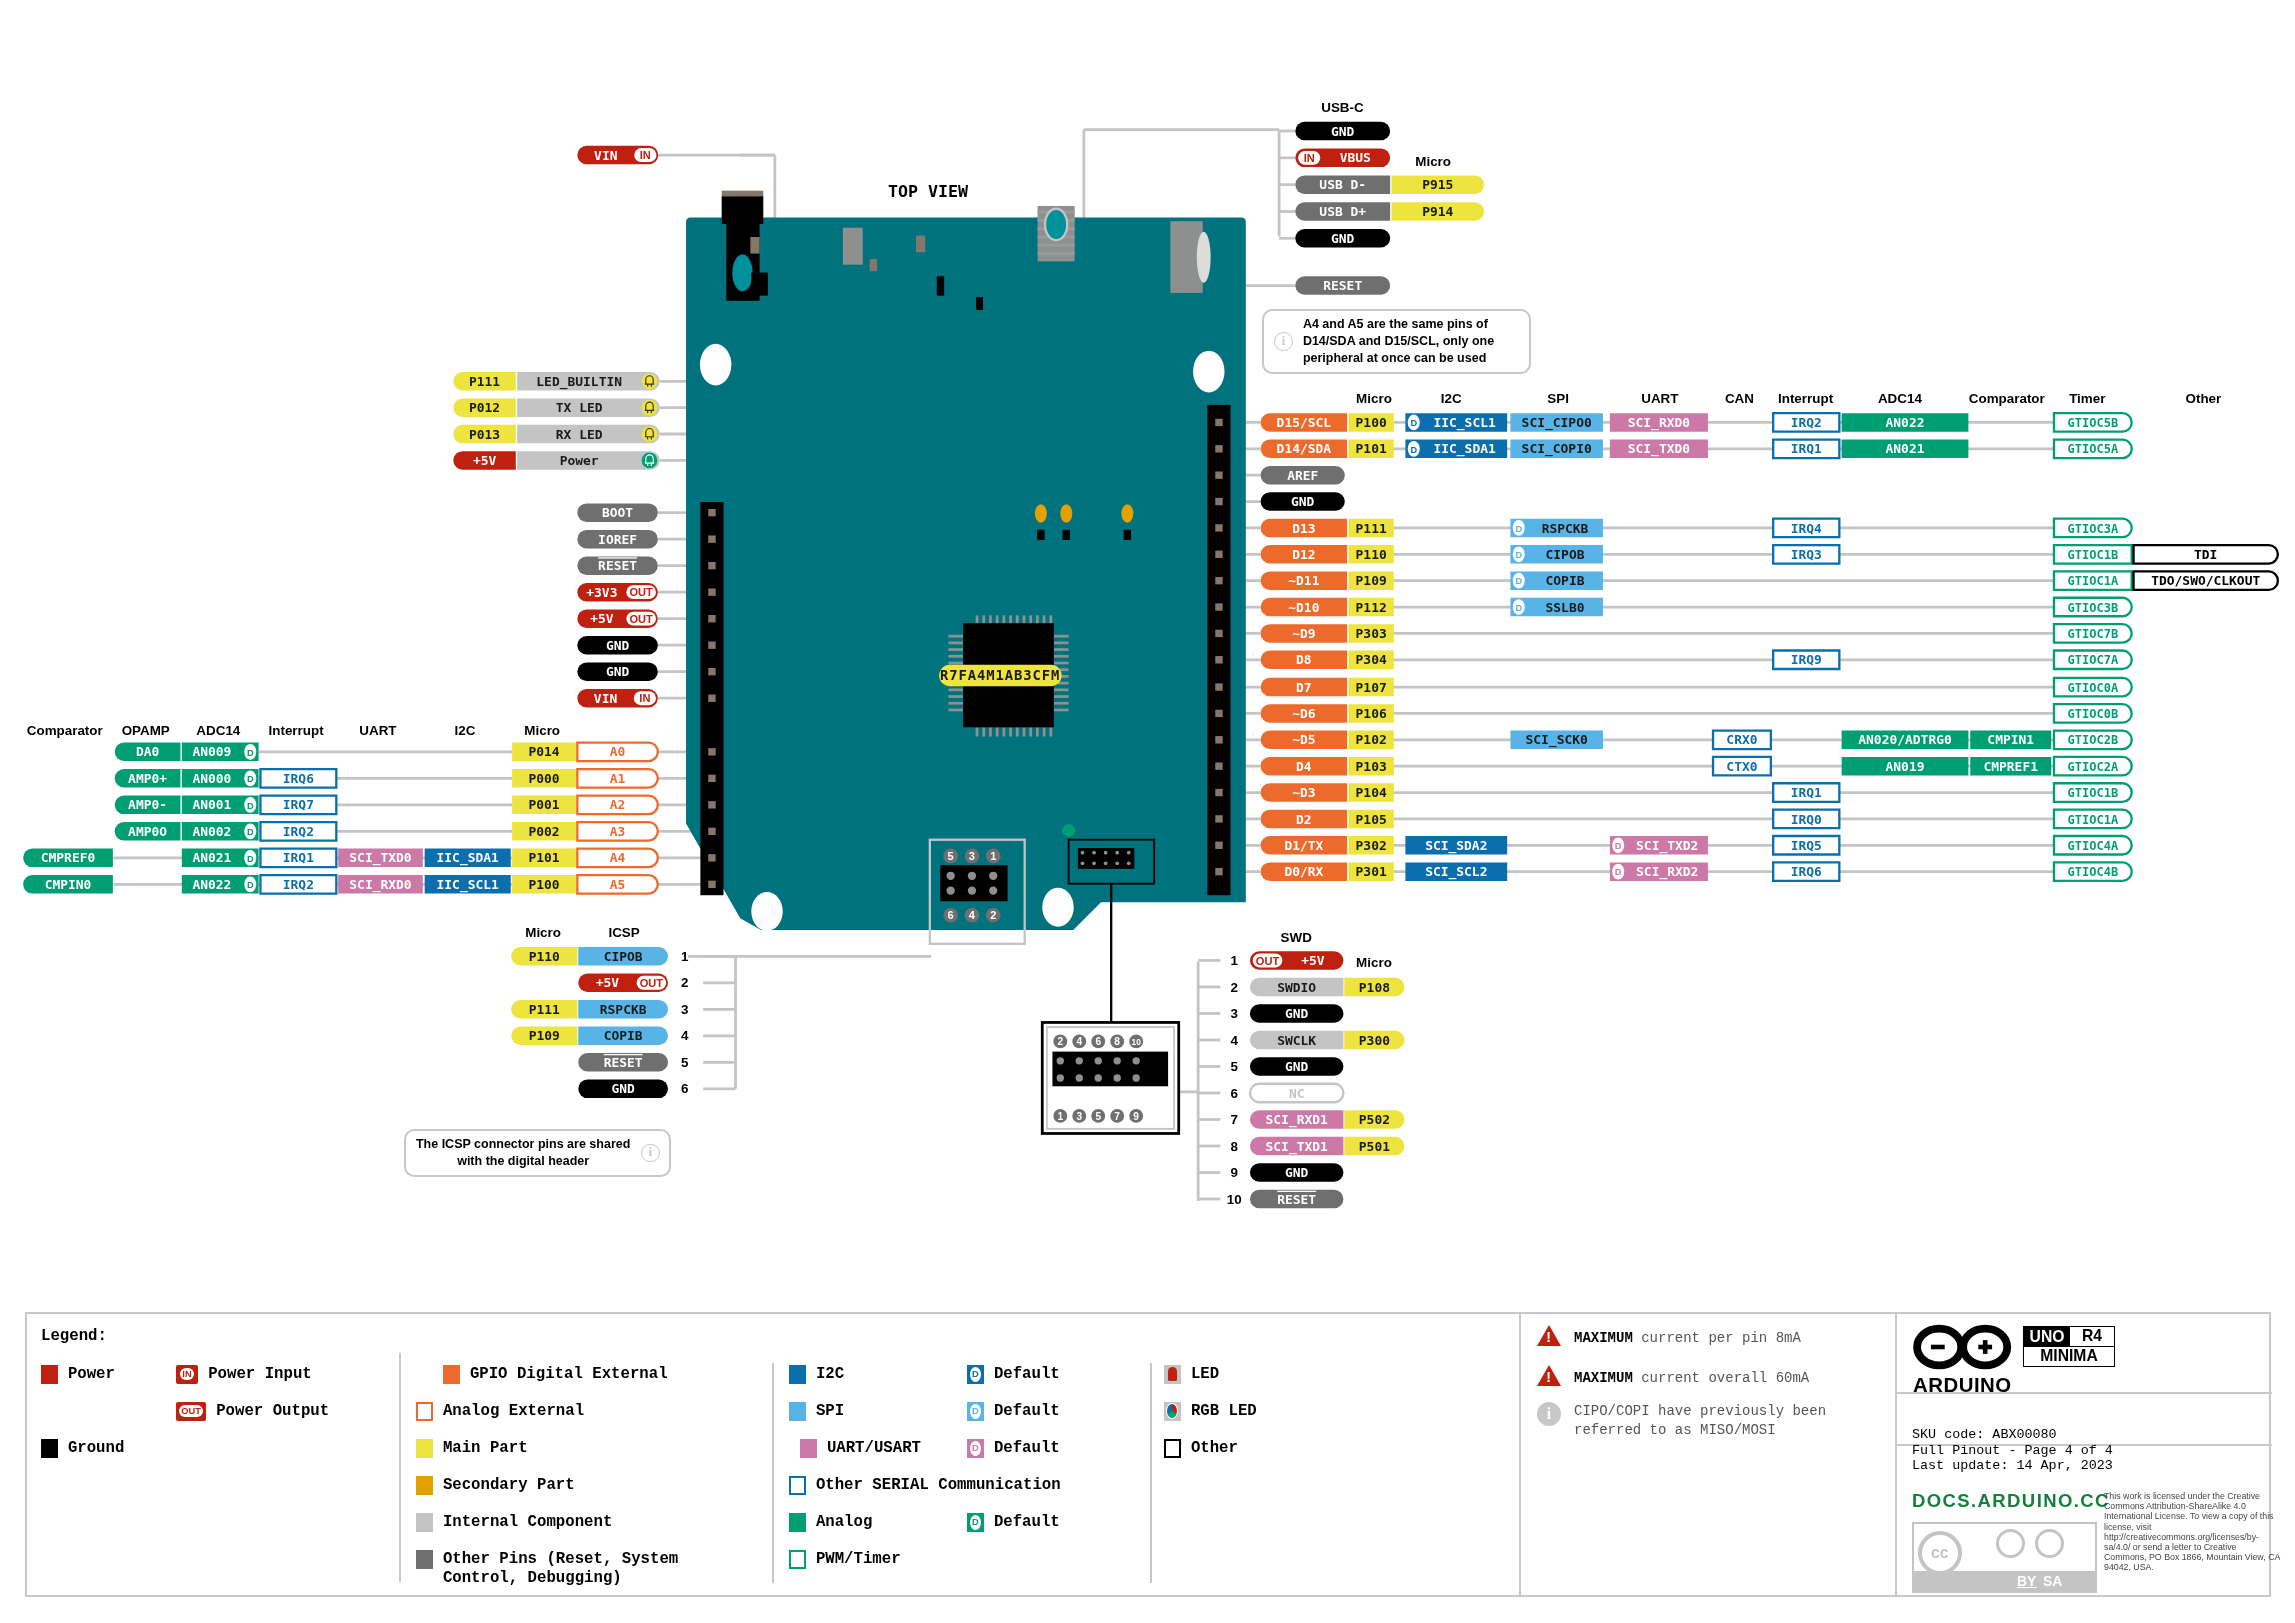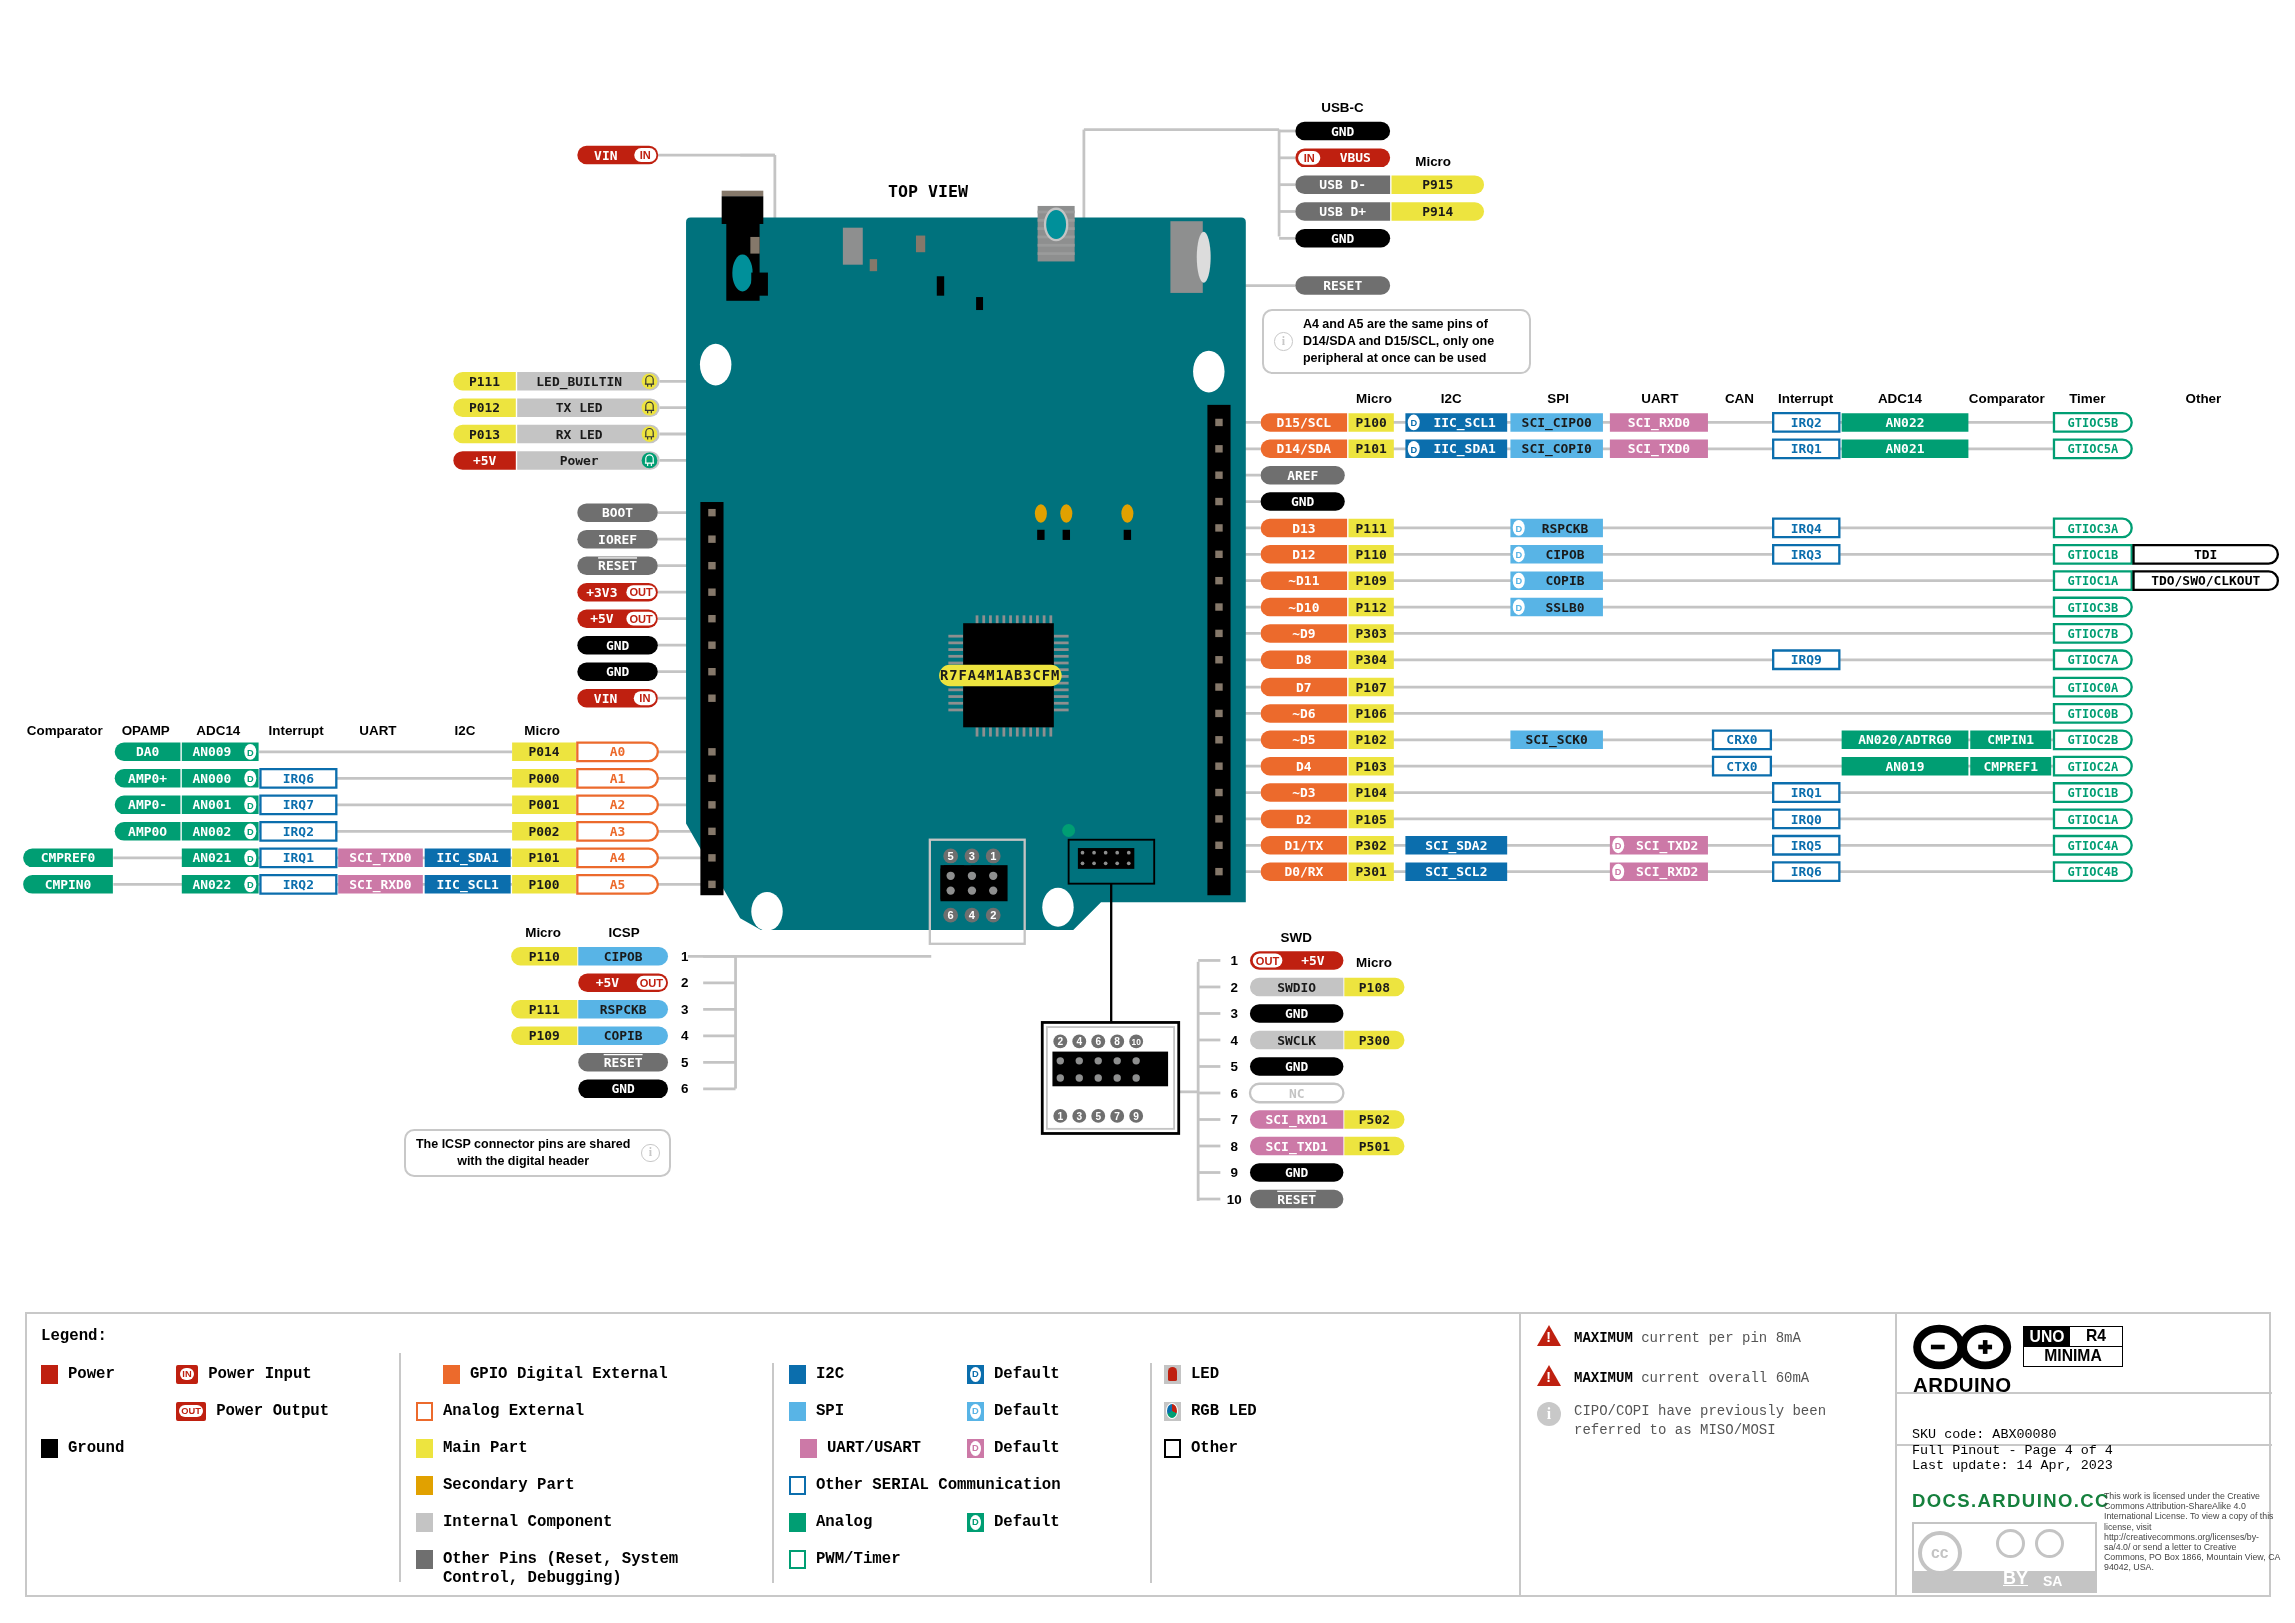--- a/index.html
+++ b/index.html
@@ -1251,34 +1251,34 @@
 <div class="vsep" style="left:1895px;top:1444px;height:2.3px;width:377px;"></div>
 
 <svg class="brand" style="left:1912px;top:1324px;" width="116" height="46" viewBox="0 0 250 100">
   <ellipse cx="58" cy="50" rx="48" ry="40" fill="none" stroke="#000" stroke-width="17"></ellipse>
   <ellipse cx="158" cy="50" rx="48" ry="40" fill="none" stroke="#000" stroke-width="17"></ellipse>
   <rect x="40" y="45" width="30" height="10" fill="#000"></rect>
   <rect x="143" y="45" width="30" height="10" fill="#000"></rect>
   <rect x="153" y="35" width="10" height="30" fill="#000"></rect>
 </svg>
 <div class="brand" style="left:1913px;top:1374px;font-family:'Liberation Sans',sans-serif;font-weight:bold;font-size:20.4px;letter-spacing:0.5px;">ARDUINO</div>
-<div class="brand" style="left:2023px;top:1326px;width:100px;height:41px;border:1.9px solid #000;box-sizing:border-box;display:grid;grid-template-columns:46px 1fr;grid-template-rows:1fr 1fr;font-family:'Liberation Sans',sans-serif;font-weight:bold;font-size:15.7px;">
+<div class="brand" style="left:2023px;top:1326px;width:92px;height:41px;border:1.9px solid #000;box-sizing:border-box;display:grid;grid-template-columns:46px 1fr;grid-template-rows:1fr 1fr;font-family:'Liberation Sans',sans-serif;font-weight:bold;font-size:15.7px;">
   <div style="background:#000;color:#fff;display:flex;align-items:center;justify-content:center;">UNO</div>
   <div style="display:flex;align-items:center;justify-content:center;border-bottom:1.4px solid #000;">R4</div>
   <div style="grid-column:1 / span 2;display:flex;align-items:center;justify-content:center;">MINIMA</div>
 </div>
 
 <div class="sku">
   <div>SKU code: ABX00080</div>
   <div>Full Pinout - Page 4 of 4</div>
   <div>Last update: 14 Apr, 2023</div>
 </div>
 <div class="docs">DOCS.ARDUINO.CC</div>
 <div class="license">This work is licensed under the Creative Commons Attribution-ShareAlike 4.0 International License. To view a copy of this license, visit http://creativecommons.org/licenses/by-sa/4.0/ or send a letter to Creative Commons, PO Box 1866, Mountain View, CA 94042, USA.</div>
 <div style="position:absolute;left:1912px;top:1522px;width:185px;height:71px;background:#fff;border:2.3px solid #c4c4c4;box-sizing:border-box;padding-left:8px;">
   <div style="position:absolute;left:0;right:0;bottom:0;height:20.4px;background:#c4c4c4;"></div>
   <div style="position:absolute;left:3.7px;top:6.5px;width:44px;height:44px;border-radius:50%;border:4.6px solid #c4c4c4;background:#fff;box-sizing:border-box;color:#c4c4c4;font-family:'Liberation Sans',sans-serif;font-weight:bold;font-size:15.7px;display:flex;align-items:center;justify-content:center;">cc</div>
   <div style="position:absolute;left:82px;top:4.6px;width:29px;height:29px;border-radius:50%;border:3.2px solid #c4c4c4;box-sizing:border-box;"></div>
   <div style="position:absolute;left:121px;top:4.6px;width:29px;height:29px;border-radius:50%;border:3.2px solid #c4c4c4;box-sizing:border-box;"></div>
-  <span style="position:absolute;left:89px;bottom:1.9px;color:#fff;font-family:'Liberation Sans',sans-serif;font-weight:bold;font-size:18px;text-decoration:underline;">BY</span>
+  <span style="position:absolute;left:103px;bottom:1.9px;color:#fff;font-family:'Liberation Sans',sans-serif;font-weight:bold;font-size:14px;text-decoration:underline;">BY</span>
   <span style="position:absolute;left:129px;bottom:1.9px;color:#fff;font-family:'Liberation Sans',sans-serif;font-weight:bold;font-size:14px;">SA</span>
 </div>
 
 
 </body></html>

